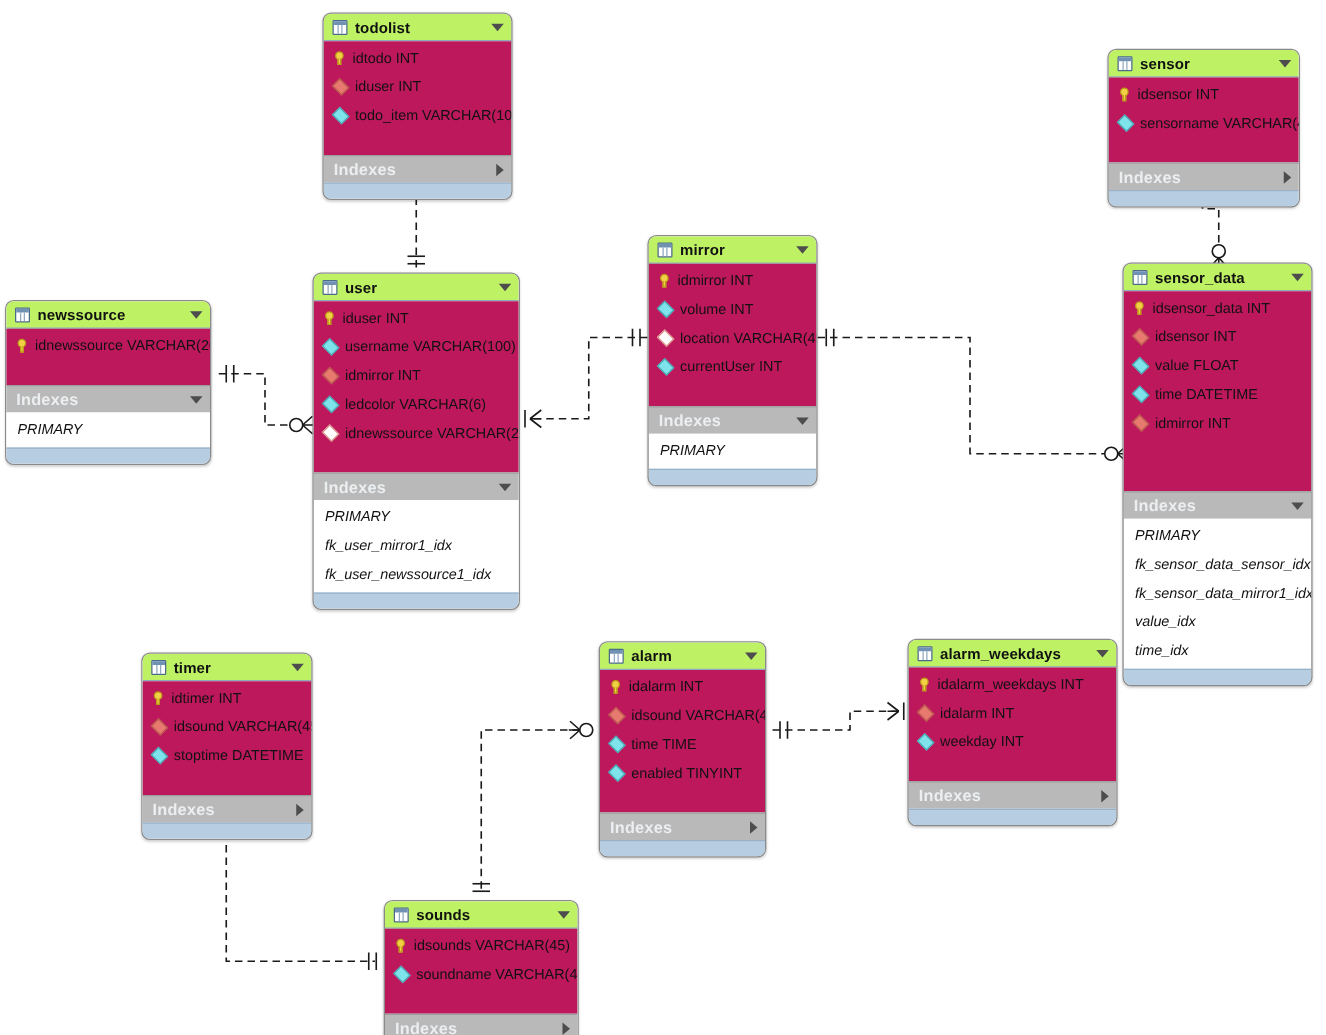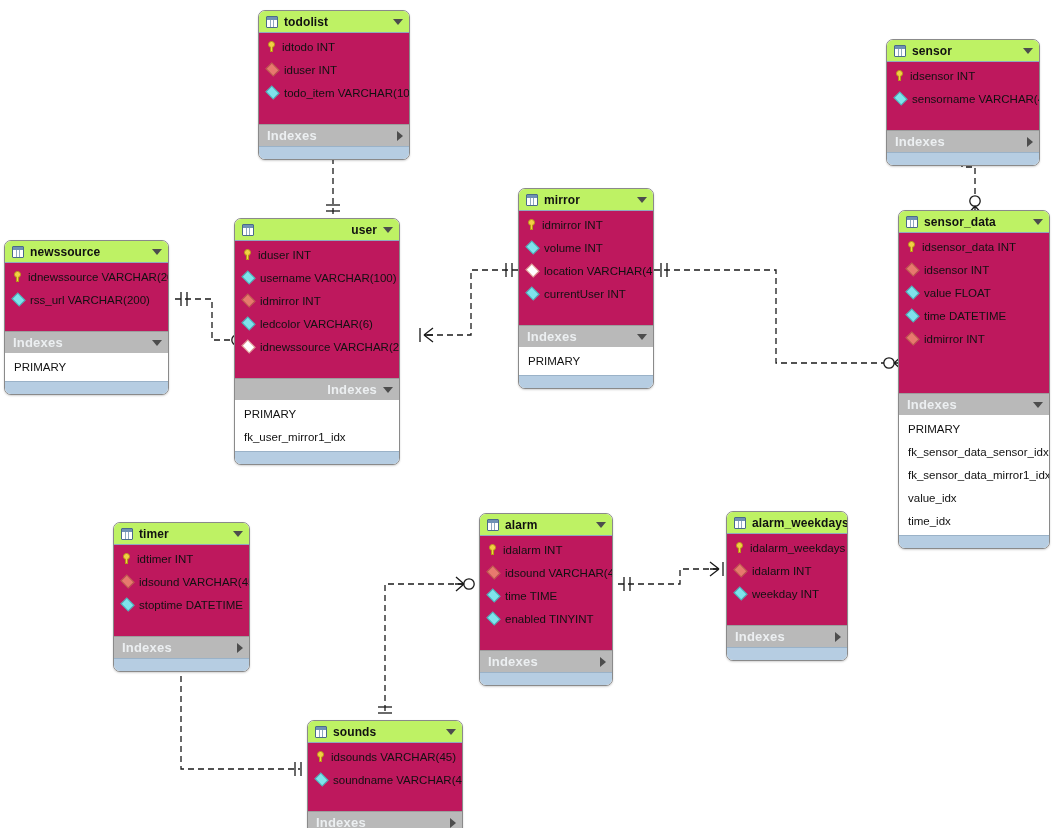--- a/index.html
+++ b/index.html
@@ -104,21 +104,21 @@
     height:22px;background:#b9b9b9;
     display:flex;align-items:center;
     padding:0 6px 0 8px;box-sizing:border-box;
     border-top:1px solid #9d9d9d;
   }
   .idx-bar .lbl{
     flex:1 1 auto;font-size:13px;font-weight:bold;color:#eceff1;
     white-space:nowrap;letter-spacing:.2px;
   }
   .idx-list{background:#ffffff;padding:2px 0 3px 0;}
-  .idx-list .col{padding-left:9px;}
+  .idx-list .col{padding-left:9px;font-style:italic;}
   .foot{height:12px;background:#b6cde2;border-top:1px solid #9ab2c8;}
 </style>
 </head>
 <body>
 
 <div id="canvas">
 
   <svg id="wires" viewBox="0 0 1061 828" xmlns="http://www.w3.org/2000/svg">
 
     <g>
@@ -255,37 +255,33 @@
         <div class="tbl-title">
           <span class="tbl-icon"></span>
           <span class="tbl-name">newssource</span>
           <span class="caret"></span>
         </div>
         <div class="cols">
           <div class="col">
             <span class="gl key"></span>
             <span>idnewssource VARCHAR(20)</span>
           </div>
-          <div class="col">
-            <span class="gl dia cyan"></span>
-            <span>rss_url VARCHAR(200)</span>
-          </div>
         </div>
         <div class="idx-bar">
           <span class="lbl">Indexes</span>
           <span class="caret"></span>
         </div>
         <div class="idx-list">
           <div class="col">
             <span>PRIMARY</span>
           </div>
         </div>
         <div class="foot"></div>
       </div>
-      <div class="tbl" style="left: 234px; top: 218px; width: 166px; text-align: right;">
+      <div class="tbl" style="left: 250px; top: 218px; width: 166px;">
         <div class="tbl-title">
           <span class="tbl-icon"></span>
           <span class="tbl-name">user</span>
           <span class="caret"></span>
         </div>
         <div class="cols">
           <div class="col">
             <span class="gl key"></span>
             <span>iduser INT</span>
           </div>
@@ -310,20 +306,23 @@
           <span class="lbl">Indexes</span>
           <span class="caret"></span>
         </div>
         <div class="idx-list">
           <div class="col">
             <span>PRIMARY</span>
           </div>
           <div class="col">
             <span>fk_user_mirror1_idx</span>
           </div>
+          <div class="col">
+            <span>fk_user_newssource1_idx</span>
+          </div>
         </div>
         <div class="foot"></div>
       </div>
       <div class="tbl" style="left: 518px; top: 188px; width: 136px;">
         <div class="tbl-title">
           <span class="tbl-icon"></span>
           <span class="tbl-name">mirror</span>
           <span class="caret"></span>
         </div>
         <div class="cols">
@@ -456,21 +455,21 @@
             <span class="gl dia cyan"></span>
             <span>enabled TINYINT</span>
           </div>
         </div>
         <div class="idx-bar">
           <span class="lbl">Indexes</span>
           <span class="caret right"></span>
         </div>
         <div class="foot"></div>
       </div>
-      <div class="tbl" style="left: 726px; top: 511px; width: 122px;">
+      <div class="tbl" style="left: 726px; top: 511px; width: 168px;">
         <div class="tbl-title">
           <span class="tbl-icon"></span>
           <span class="tbl-name">alarm_weekdays</span>
           <span class="caret"></span>
         </div>
         <div class="cols">
           <div class="col">
             <span class="gl key"></span>
             <span>idalarm_weekdays INT</span>
           </div>

